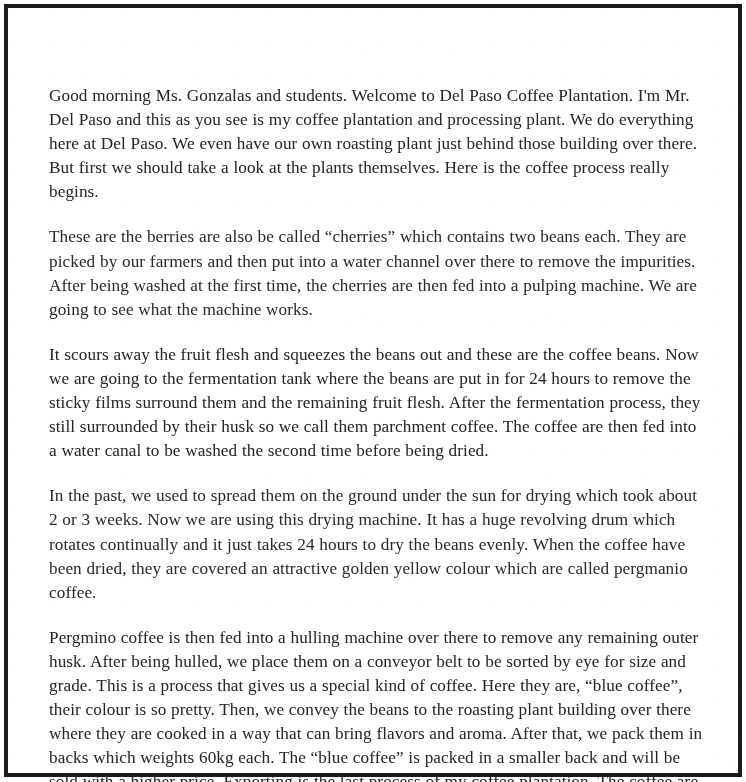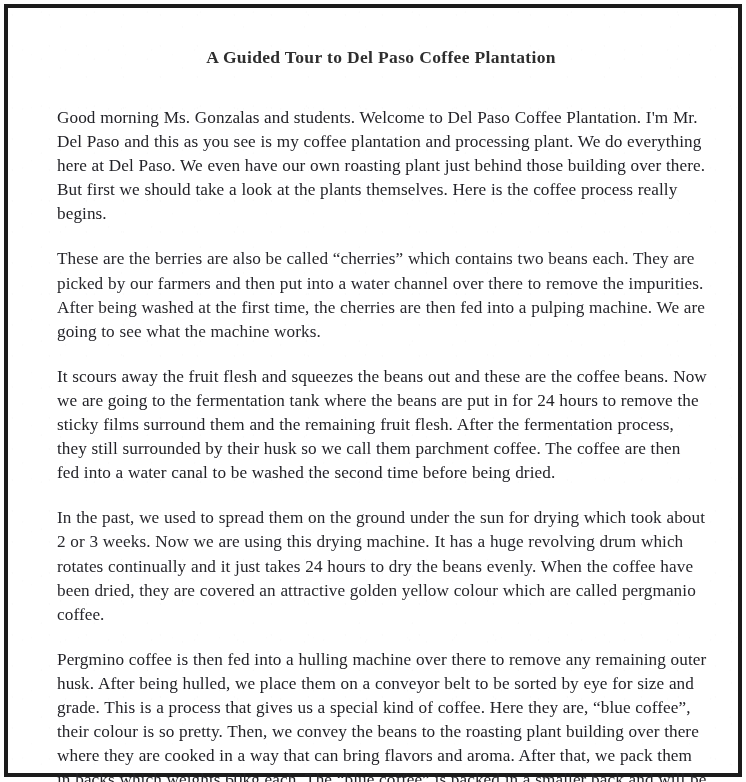--- a/index.html
+++ b/index.html
@@ -61,21 +61,21 @@
     letter-spacing: 0.35px;
     margin: 0 0 0 0;
     padding-left: 14px;
   }
 
   .body-block {
     margin-top: 38px;
   }
 
   p.para {
-    margin: 0 0 21px 16px;
+    margin: 0 0 21px 8px;
     font-size: 17.2px;
     line-height: 24.1px;
     color: #25252a;
     text-align: left;
     letter-spacing: 0.08px;
     word-spacing: 0.3px;
   }
 
   p.para:last-child {
     margin-bottom: 0;
@@ -85,21 +85,20 @@
   p.para:nth-child(odd) { color: #232328; }
   p.para:nth-child(even) { color: #27272c; }
 </style>
 </head>
 <body>
 
 <div class="page">
   <div class="frame">
     <div class="content">
 
-      <h1 class="doc-title">A Guided Tour to Del Paso Coffee Plantation</h1>
 
       <div class="body-block">
         <p class="para">Good morning Ms. Gonzalas and students. Welcome to Del Paso Coffee Plantation. I'm Mr. Del Paso and this as you see is my coffee plantation and processing plant. We do everything here at Del Paso. We even have our own roasting plant just behind those building over there. But first we should take a look at the plants themselves. Here is the coffee process really begins.</p>
 
         <p class="para">These are the berries are also be called “cherries” which contains two beans each. They are picked by our farmers and then put into a water channel over there to remove the impurities. After being washed at the first time, the cherries are then fed into a pulping machine. We are going to see what the machine works.</p>
 
         <p class="para">It scours away the fruit flesh and squeezes the beans out and these are the coffee beans. Now we are going to the fermentation tank where the beans are put in for 24 hours to remove the sticky films surround them and the remaining fruit flesh. After the fermentation process, they still surrounded by their husk so we call them parchment coffee. The coffee are then fed into a water canal to be washed the second time before being dried.</p>
 
         <p class="para">In the past, we used to spread them on the ground under the sun for drying which took about 2 or 3 weeks. Now we are using this drying machine. It has a huge revolving drum which rotates continually and it just takes 24 hours to dry the beans evenly. When the coffee have been dried, they are covered an attractive golden yellow colour which are called pergmanio coffee.</p>
 

